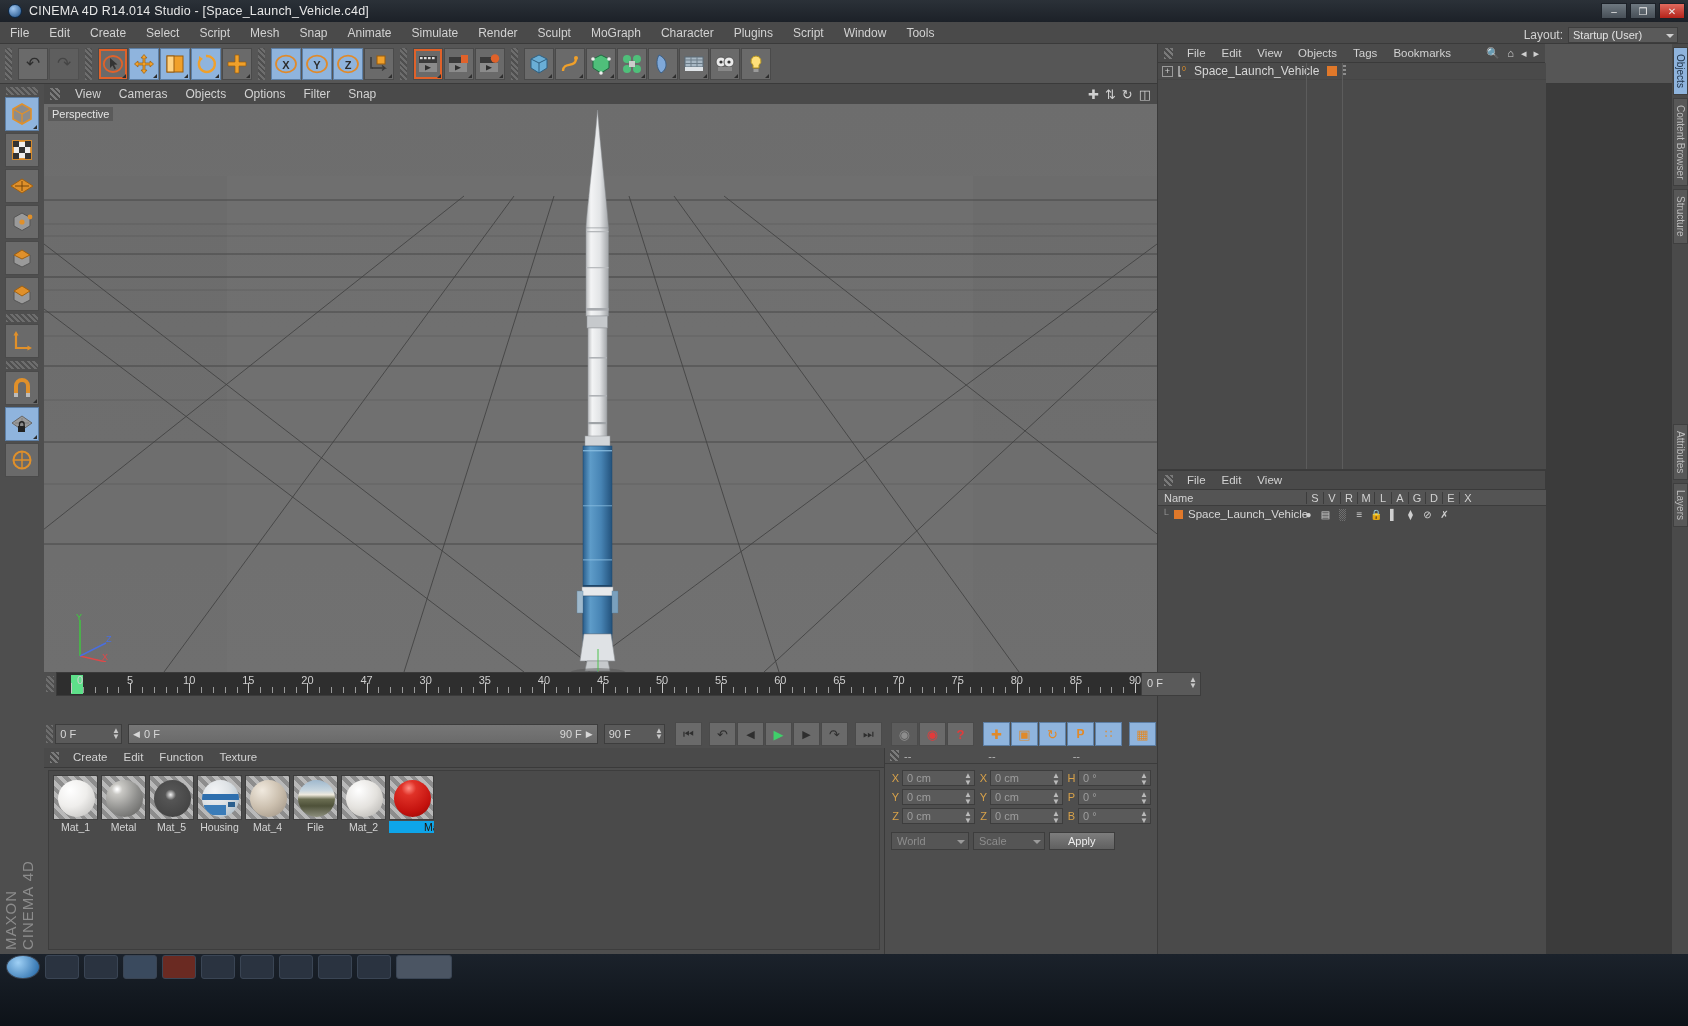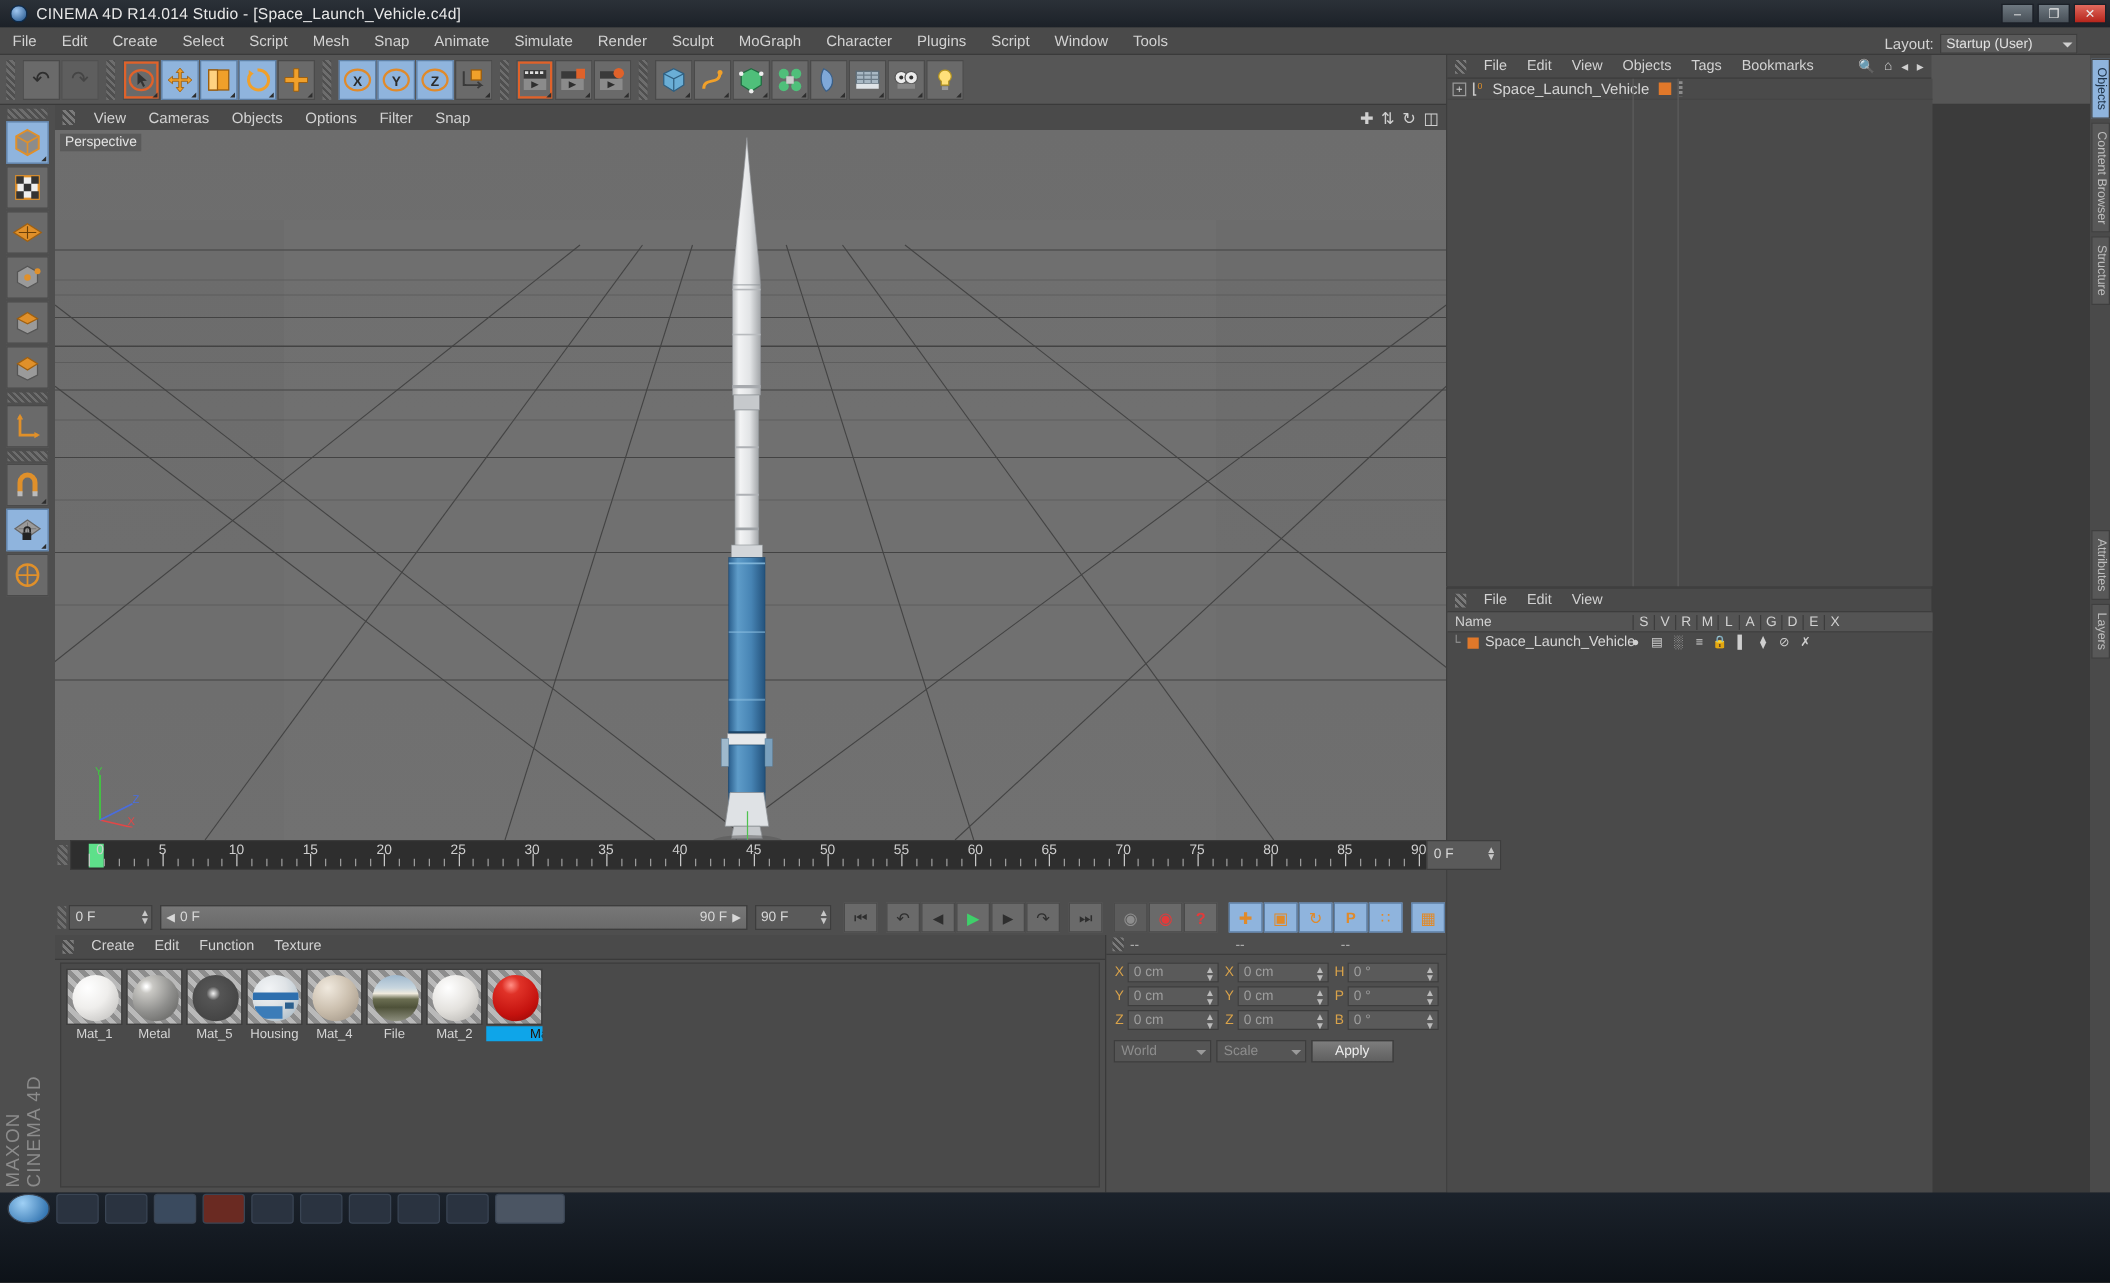--- a/index.html
+++ b/index.html
@@ -15,21 +15,21 @@
   #winbtns { position:absolute; right:3px; top:3px; display:flex; gap:3px; }
   #winbtns div { width:26px; height:16px; background:linear-gradient(#6e7880,#474f57);
     border:1px solid #1c2128; display:flex; align-items:center; justify-content:center;
     font-size:10px; color:#e9e9e9; }
   #winbtns div.close { background:linear-gradient(#e06a5e,#b5231a); }
 
   
   #menubar { position:absolute; left:0; top:22px; width:1688px; height:22px;
     background:#4a4a4a; display:flex; align-items:center; border-bottom:1px solid #3a3a3a; }
   #menubar .mi { padding:0 10px; line-height:22px; font-size:12px; color:#d2d2d2; cursor:default; }
-  #layoutbox { position:absolute; right:26px; top:0; height:26px; display:flex; align-items:center; gap:5px; }
+  #layoutbox { position:absolute; right:10px; top:0; height:26px; display:flex; align-items:center; gap:5px; }
   #layoutbox .lbl { font-size:12px; color:#d2d2d2; }
   #layoutbox .drop { width:110px; height:16px; background:#5a5a5a; border:1px solid #3d3d3d;
     font-size:11px; color:#e2e2e2; padding:0 14px 0 4px; line-height:15px; position:relative; }
   #layoutbox .drop:after { content:""; position:absolute; right:3px; top:6px;
     border-left:4px solid transparent; border-right:4px solid transparent; border-top:4px solid #d0d0d0; }
 
   
   #toolbar { position:absolute; left:0; top:44px; width:1688px; height:40px;
     background:#565656; border-bottom:1px solid #3a3a3a; display:flex; align-items:center; padding-left:2px; }
   .tgrip { width:7px; height:32px; background:repeating-linear-gradient(45deg,#6d6d6d 0 2px,#4f4f4f 2px 4px);
@@ -770,21 +770,21 @@
       <div class="tk" style="left: 1030.7px;"></div>
       <div class="tk" style="left: 1042.5px;"></div>
       <div class="tk" style="left: 1054.4px;"></div>
       <div class="tk" style="left: 1066.2px;"></div>
       <div class="tkm" style="left: 1078px;"></div>
       <div class="lb" style="left: 20px; transform: none;">0</div>
       <div class="lb" style="left: 73.1px;">5</div>
       <div class="lb" style="left: 132.2px;">10</div>
       <div class="lb" style="left: 191.3px; text-align: center;">15</div>
       <div class="lb" style="left: 250.4px;">20</div>
-      <div class="lb" style="left: 309.6px;">25</div>
+      <div class="lb" style="left: 309.6px;">47</div>
       <div class="lb" style="left: 368.7px;">30</div>
       <div class="lb" style="left: 427.8px;">35</div>
       <div class="lb" style="left: 486.9px;">40</div>
       <div class="lb" style="left: 546px;">45</div>
       <div class="lb" style="left: 605.1px;">50</div>
       <div class="lb" style="left: 664.2px;">55</div>
       <div class="lb" style="left: 723.3px;">60</div>
       <div class="lb" style="left: 782.4px;">65</div>
       <div class="lb" style="left: 841.6px;">70</div>
       <div class="lb" style="left: 900.7px;">75</div>

